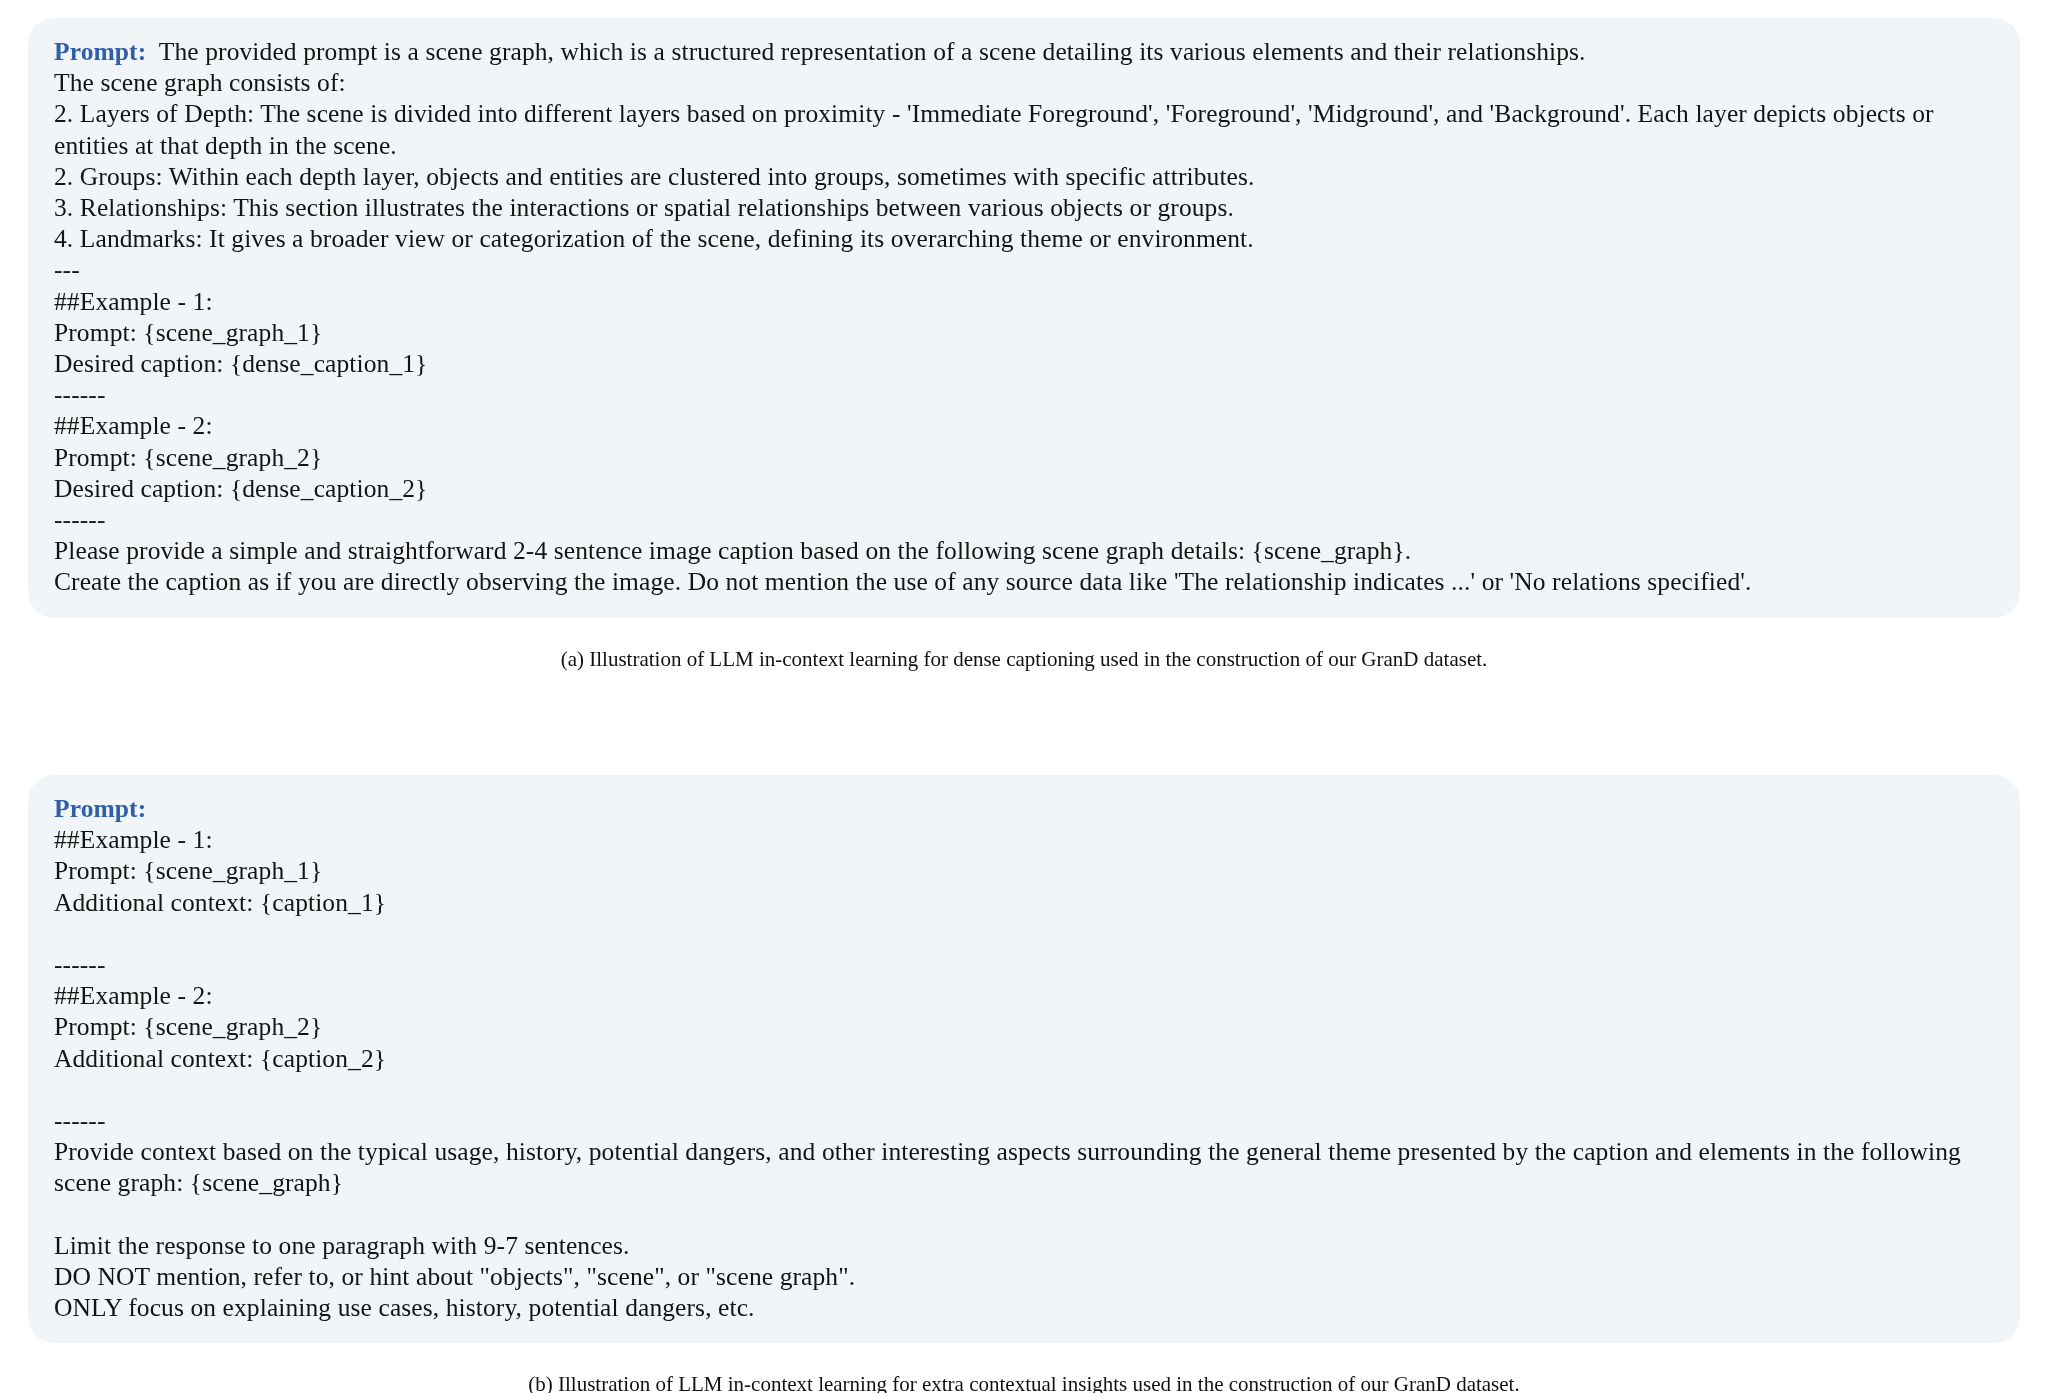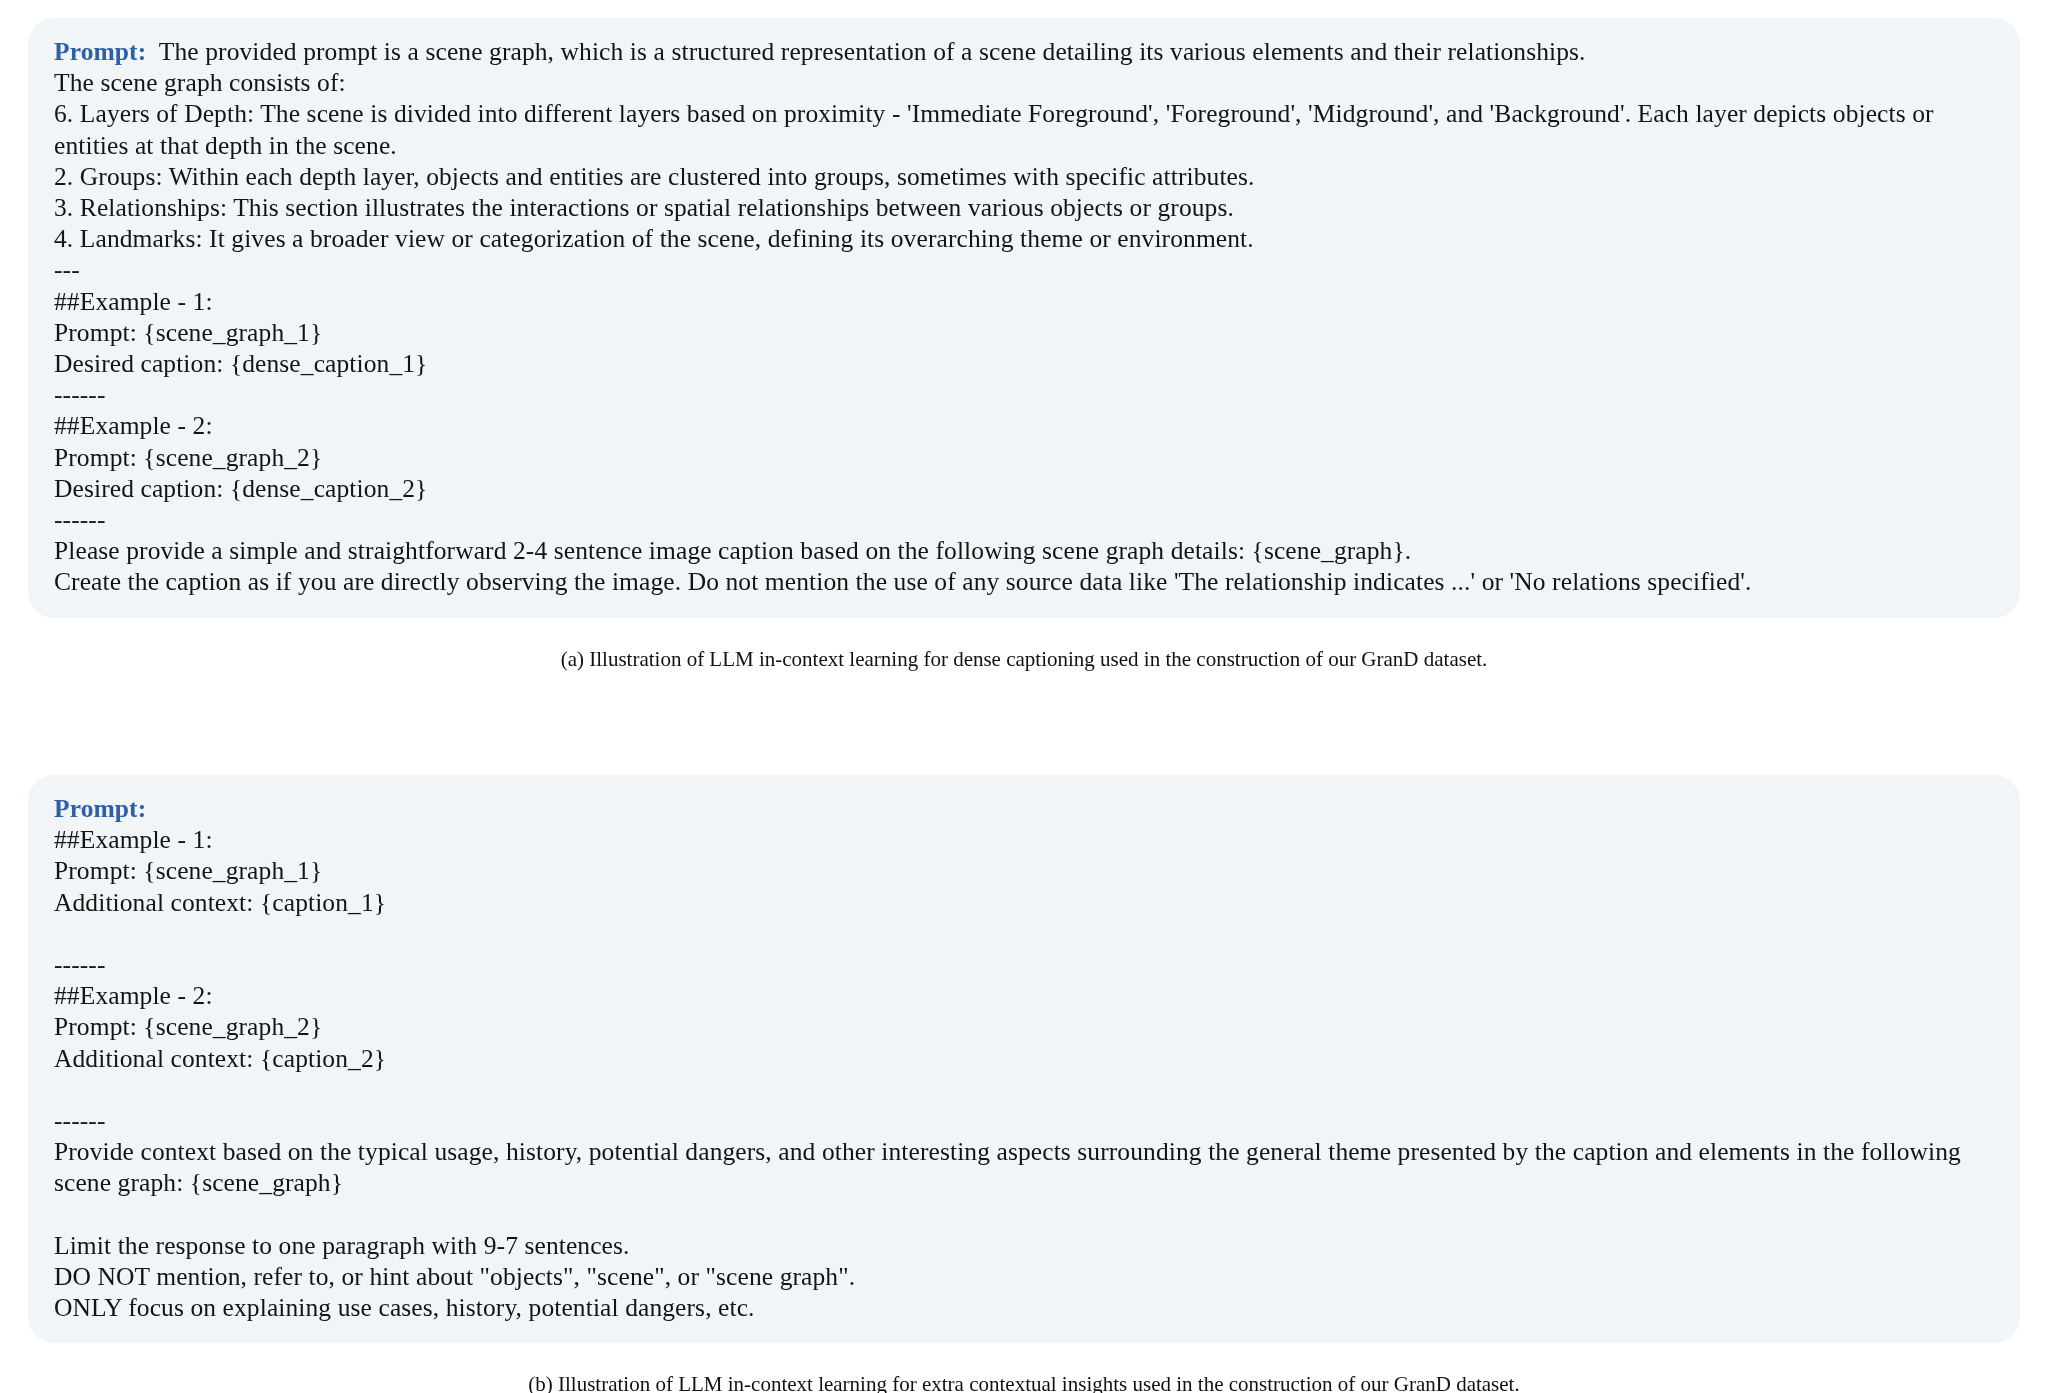--- a/index.html
+++ b/index.html
@@ -74,21 +74,21 @@
 </style>
 </head>
 <body>
 
 <div class="page">
 
   <div class="figure" id="figure-a">
     <div class="prompt-box">
       <div class="prompt-line"><span class="prompt-label">Prompt:</span><span class="inline-after-label" style="white-space: pre-wrap;">  The provided prompt is a scene graph, which is a structured representation of a scene detailing its various elements and their relationships.</span></div>
       <div class="prompt-line">The scene graph consists of:</div>
-      <div class="prompt-line">6. Layers of Depth: The scene is divided into different layers based on proximity - 'Immediate Foreground', 'Foreground', 'Midground', and 'Background'. Each layer depicts objects or entities at that depth in the scene.</div>
+      <div class="prompt-line">2. Layers of Depth: The scene is divided into different layers based on proximity - 'Immediate Foreground', 'Foreground', 'Midground', and 'Background'. Each layer depicts objects or entities at that depth in the scene.</div>
       <div class="prompt-line">2. Groups: Within each depth layer, objects and entities are clustered into groups, sometimes with specific attributes.</div>
       <div class="prompt-line">3. Relationships: This section illustrates the interactions or spatial relationships between various objects or groups.</div>
       <div class="prompt-line">4. Landmarks: It gives a broader view or categorization of the scene, defining its overarching theme or environment.</div>
       <div class="sep">---</div>
       <div class="prompt-line">##Example - 1:</div>
       <div class="prompt-line">Prompt: {scene_graph_1}</div>
       <div class="prompt-line">Desired caption: {dense_caption_1}</div>
       <div class="sep">------</div>
       <div class="prompt-line">##Example - 2:</div>
       <div class="prompt-line">Prompt: {scene_graph_2}</div>

